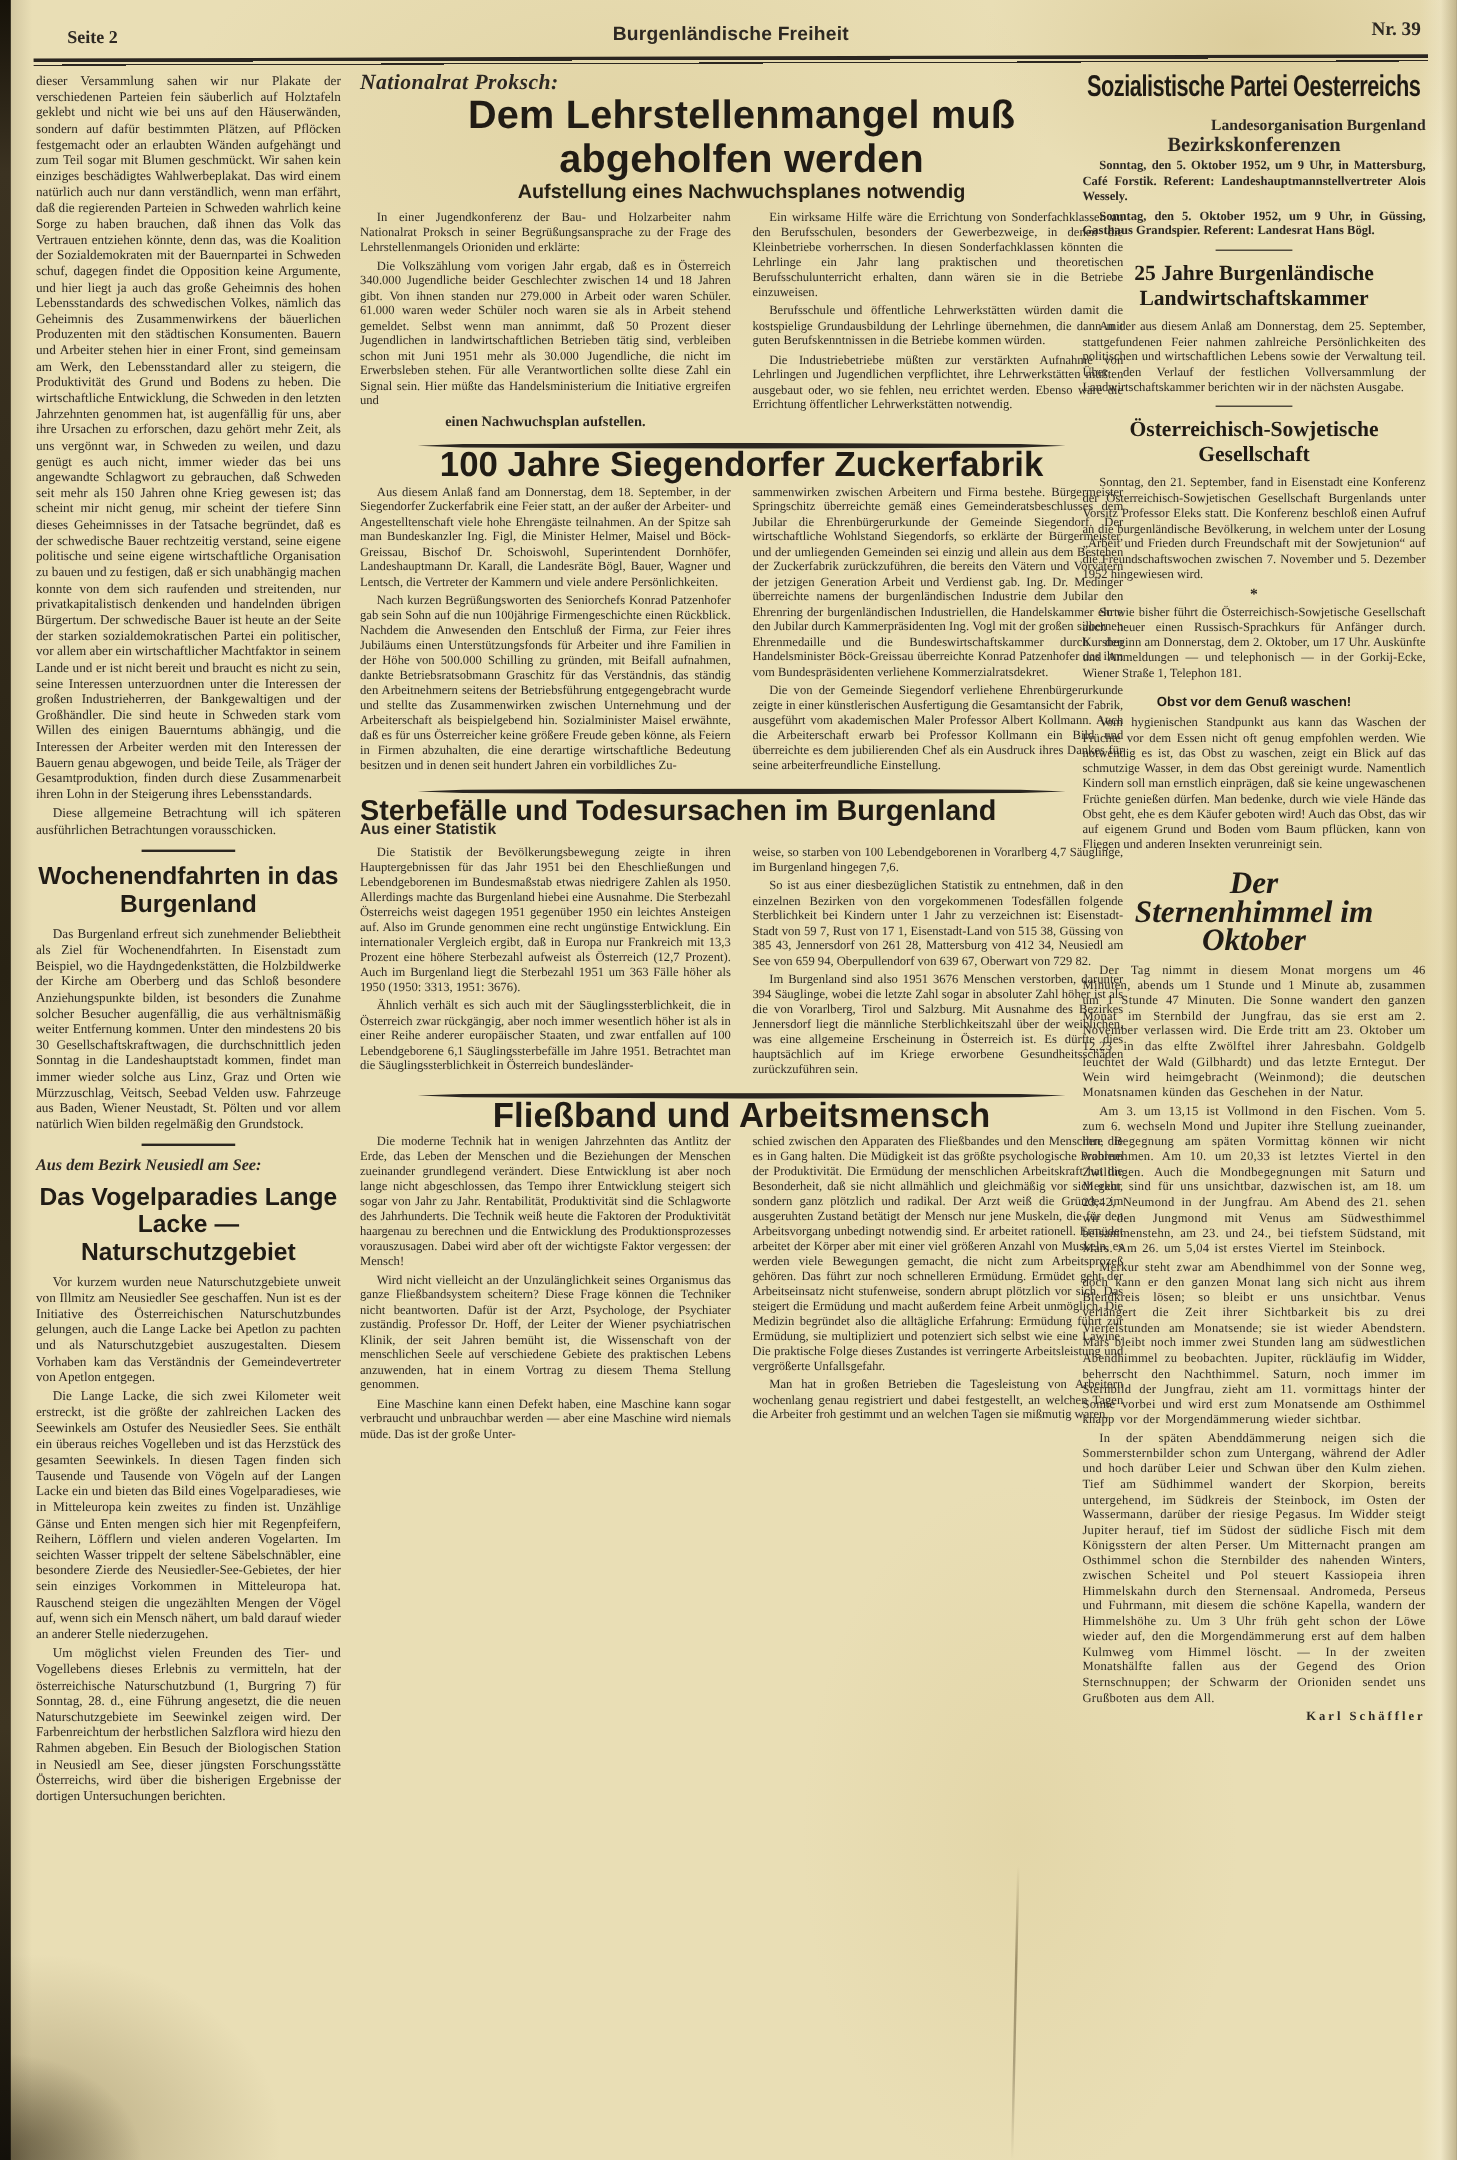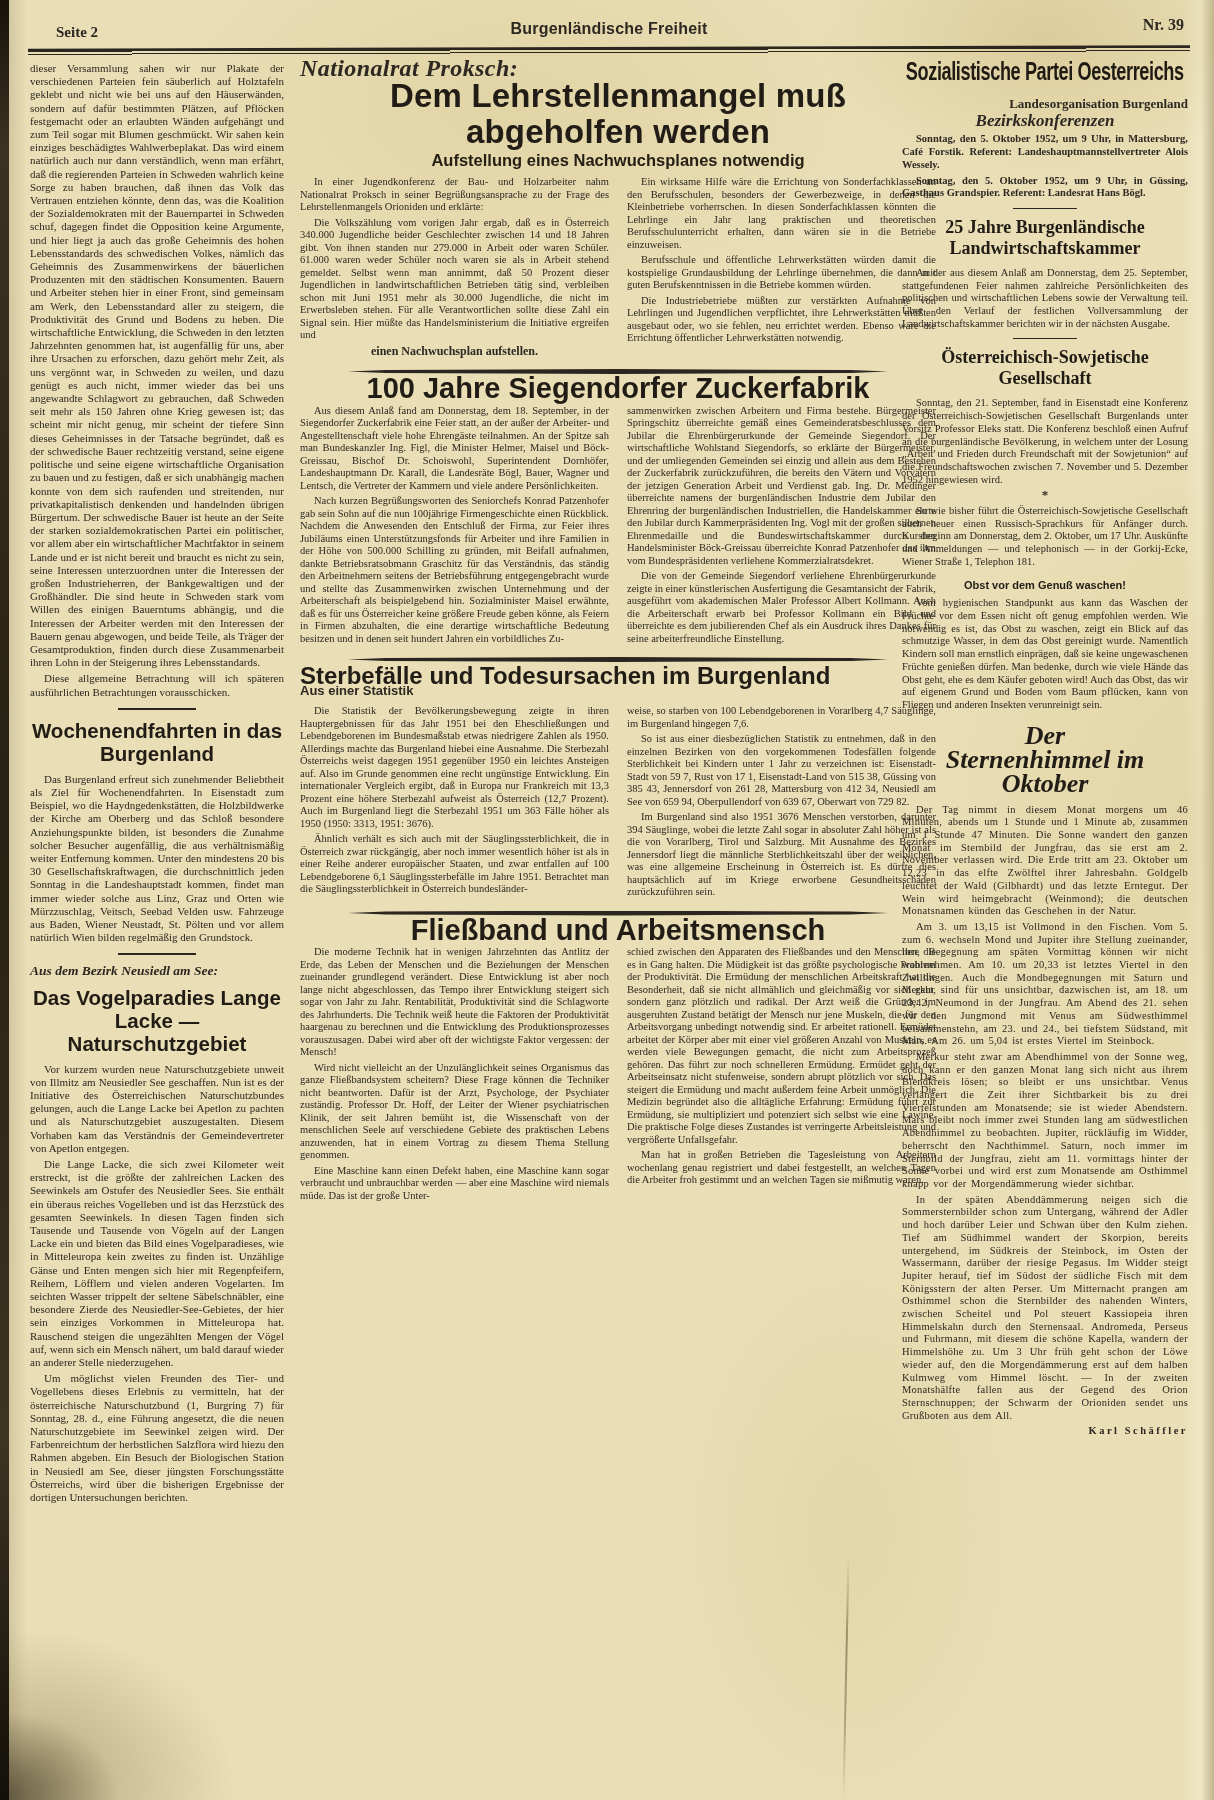--- a/index.html
+++ b/index.html
@@ -39,31 +39,31 @@
   .col-left{left:30px;width:254px;font-size:11px;line-height:13.2px;}
   .col-mid{left:300px;width:636px;font-size:10.5px;line-height:12.5px;}
   .col-right{left:902px;width:286px;font-size:10.5px;line-height:12.7px;}
   .col p{margin:0 0 3px 0;text-align:justify;text-indent:14px;}
   p.noind{text-indent:0;}
   .twocol{display:flex;gap:18px;}
   .twocol > div{flex:1;min-width:0;}
 
   
   .kicker{font-style:italic;font-weight:bold;font-size:13.5px;text-indent:0 !important;text-align:left;margin:6px 0 2px 2px;}
-  .kicker-lg{font-size:24px;margin:0 0 4px 36px;letter-spacing:.4px;}
+  .kicker-lg{font-size:18px;margin:0 0 4px 36px;letter-spacing:.4px;}
   .hl-xl{font-family:"Liberation Sans",sans-serif;font-weight:bold;font-size:33px;line-height:36px;text-align:center;margin:2px 0 4px;color:#211c15;letter-spacing:.2px;}
   .hl-sub{font-family:"Liberation Sans",sans-serif;font-weight:bold;font-size:16.5px;text-align:center;margin:2px 0 10px;color:#262015;}
   .hl-lg{font-family:"Liberation Sans",sans-serif;font-weight:bold;font-size:29px;text-align:center;margin:6px 0 10px;color:#211c15;}
   .hl-md{font-family:"Liberation Sans",sans-serif;font-weight:bold;font-size:24px;text-align:left;margin:6px 0 2px;color:#211c15;}
   .hl-sub-sm{font-family:"Liberation Sans",sans-serif;font-weight:bold;font-size:13px;text-align:left;margin:0 0 8px;}
   .hl-left{font-family:"Liberation Sans",sans-serif;font-weight:bold;font-size:20.5px;line-height:23px;text-align:center;margin:8px 0 8px;color:#211c15;}
   .hl-spo-wrap{height:30px;margin:2px 0 4px;text-align:center;}
   .hl-spo{display:inline-block;font-family:"Liberation Sans",sans-serif;font-weight:bold;font-size:18.5px;letter-spacing:-.4px;white-space:nowrap;transform:scale(.98,1.35);transform-origin:center top;color:#1f1a13;}
   .spo-org{font-weight:bold;font-size:13px;text-align:right;margin:0 0 4px;}
-  .spo-bez{font-weight:bold;font-size:17px;text-align:center;margin:2px 0 6px;font-style:italic;}
+  .spo-bez{font-weight:bold;font-size:17px;text-align:center;margin:2px 0 6px;}
   .hl-serif{font-weight:bold;font-size:18px;line-height:21px;text-align:center;margin:8px 0 8px;color:#211c15;}
   .hl-obst{font-family:"Liberation Sans",sans-serif;font-weight:bold;font-size:11px;text-align:center;margin:10px 0 6px;color:#211c15;}
   .hl-sterne{font-weight:bold;font-style:italic;font-size:26px;line-height:24px;text-align:center;max-width:210px;margin:12px auto 8px;color:#211c15;}
 
   .p-bold{font-weight:bold;}
   .slogan{text-align:center !important;font-weight:bold;text-indent:0 !important;font-size:12px;margin:4px 0 2px;}
   .star{text-align:center !important;text-indent:0 !important;font-weight:bold;font-size:13px;margin:2px 0;}
   .sig{text-align:right !important;text-indent:0 !important;font-weight:bold;letter-spacing:2.5px;margin-top:4px;}
   .sterne-p{letter-spacing:.25px;word-spacing:1.5px;}
 

